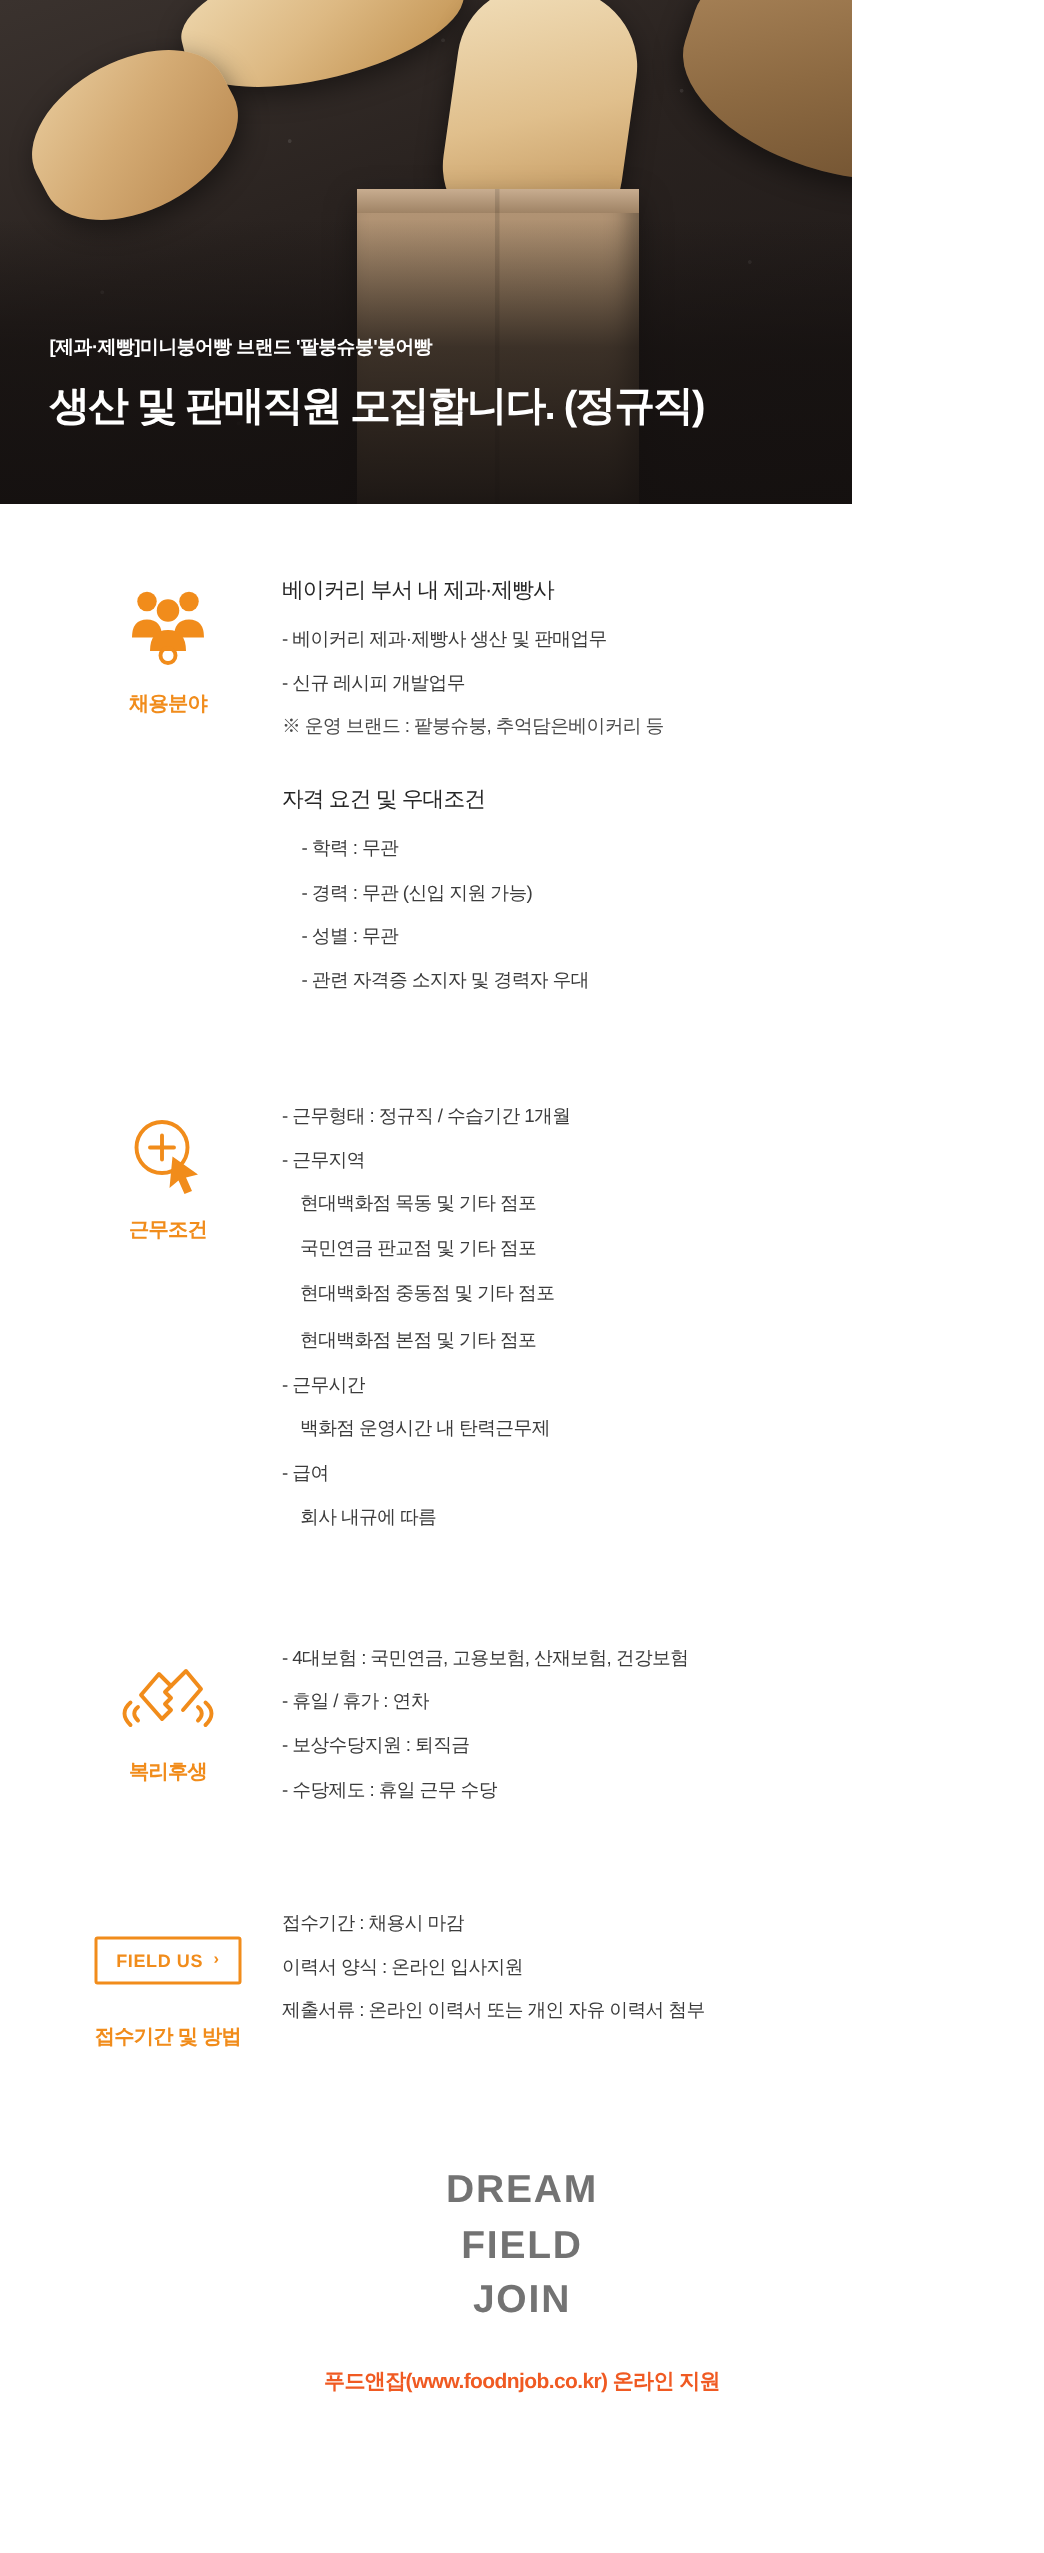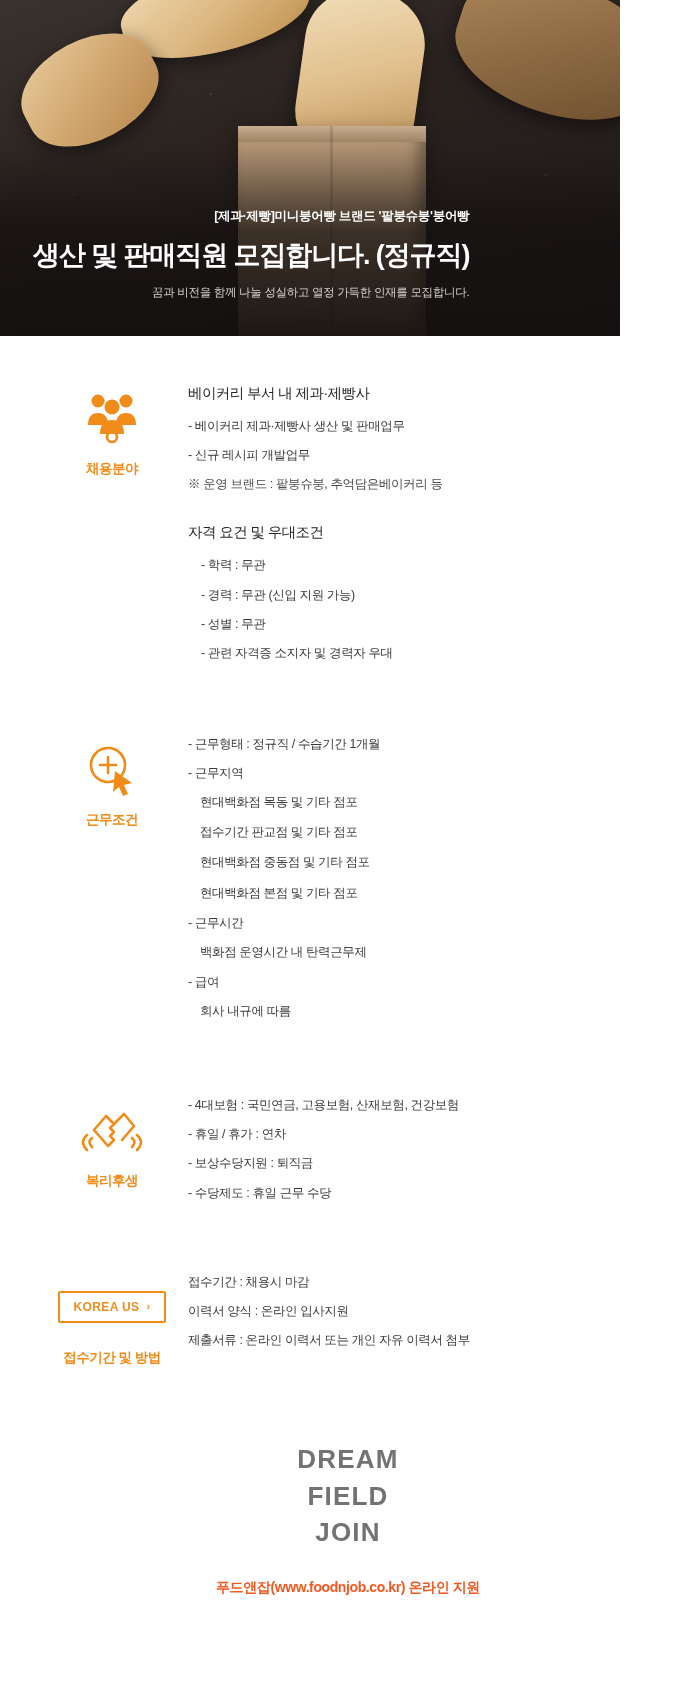--- a/index.html
+++ b/index.html
@@ -13,25 +13,24 @@
     height: 1702px;
     font-family: "Liberation Sans", sans-serif;
     color: #2b2b2b;
     position: relative;
     overflow: hidden;
   }
 
   
   .hero {
     position: relative;
-    width: 620px;
+    width: 568px;
     height: 336px;
     overflow: hidden;
     background: #241f1d;
-    text-align: right;
   }
   .hero-bg {
     position: absolute;
     inset: 0;
     background:
       radial-gradient(circle at 18% 12%, rgba(255,255,255,0.10) 0 1px, transparent 1.5px),
       radial-gradient(circle at 34% 28%, rgba(255,255,255,0.10) 0 1px, transparent 1.5px),
       radial-gradient(circle at 52% 8%,  rgba(255,255,255,0.09) 0 1px, transparent 1.5px),
       radial-gradient(circle at 66% 36%, rgba(255,255,255,0.08) 0 1px, transparent 1.5px),
       radial-gradient(circle at 80% 18%, rgba(255,255,255,0.10) 0 1px, transparent 1.5px),
@@ -216,21 +215,20 @@
   <div class="bread b3"></div>
   <div class="bread b4"></div>
   <div class="bread b1"></div>
   <div class="bag"></div>
 
   <div class="hero-shade"></div>
 
   <div class="hero-text">
     <div class="hero-kicker">[제과·제빵]미니붕어빵 브랜드 '팥붕슈붕'붕어빵</div>
     <div class="hero-title">생산 및 판매직원 모집합니다. (정규직)</div>
-    <div class="hero-sub">꿈과 비전을 함께 나눌 성실하고 열정 가득한 인재를 모집합니다.</div>
   </div>
 </div>
 
 <div class="content">
 
   <div class="section sec-recruit">
     <div class="sec-icon-col">
       <div class="sec-icon">
         <svg width="60" height="52" viewBox="0 0 60 52">
           <g fill="#f18c1b">
@@ -268,21 +266,21 @@
           <path d="M26 16 V32 M18 24 H34" stroke="#f18c1b" stroke-width="2.6" stroke-linecap="round"></path>
           <path d="M33 30 L50 42 L42 44 L46 53 L41 55 L37 46 L31 51 Z" fill="#f18c1b"></path>
         </svg>
       </div>
       <div class="sec-label">근무조건</div>
     </div>
     <div class="sec-body">
       <p class="line">- 근무형태 : 정규직 / 수습기간 1개월</p>
       <p class="line">- 근무지역</p>
       <p class="line sub-item">현대백화점 목동 및 기타 점포</p>
-      <p class="line sub-item">접수기간 판교점 및 기타 점포</p>
+      <p class="line sub-item">국민연금 판교점 및 기타 점포</p>
       <p class="line sub-item">현대백화점 중동점 및 기타 점포</p>
       <p class="line sub-item">현대백화점 본점 및 기타 점포</p>
       <p class="line">- 근무시간</p>
       <p class="line sub-item">백화점 운영시간 내 탄력근무제</p>
       <p class="line">- 급여</p>
       <p class="line sub-item">회사 내규에 따름</p>
     </div>
   </div>
 
   <div class="section sec-welfare">
@@ -306,21 +304,21 @@
       <p class="line">- 휴일 / 휴가 : 연차</p>
       <p class="line">- 보상수당지원 : 퇴직금</p>
       <p class="line">- 수당제도 : 휴일 근무 수당</p>
     </div>
   </div>
 
   <div class="section sec-apply">
     <div class="sec-icon-col">
       <div class="sec-icon">
         <button class="joinus">
-          <span>KOREA US</span>
+          <span>FIELD US</span>
           <span class="chev">›</span>
         </button>
       </div>
       <div class="sec-label">접수기간 및 방법</div>
     </div>
     <div class="sec-body">
       <p class="line">접수기간 : 채용시 마감</p>
       <p class="line">이력서 양식 : 온라인 입사지원</p>
       <p class="line">제출서류 : 온라인 이력서 또는 개인 자유 이력서 첨부</p>
     </div>

